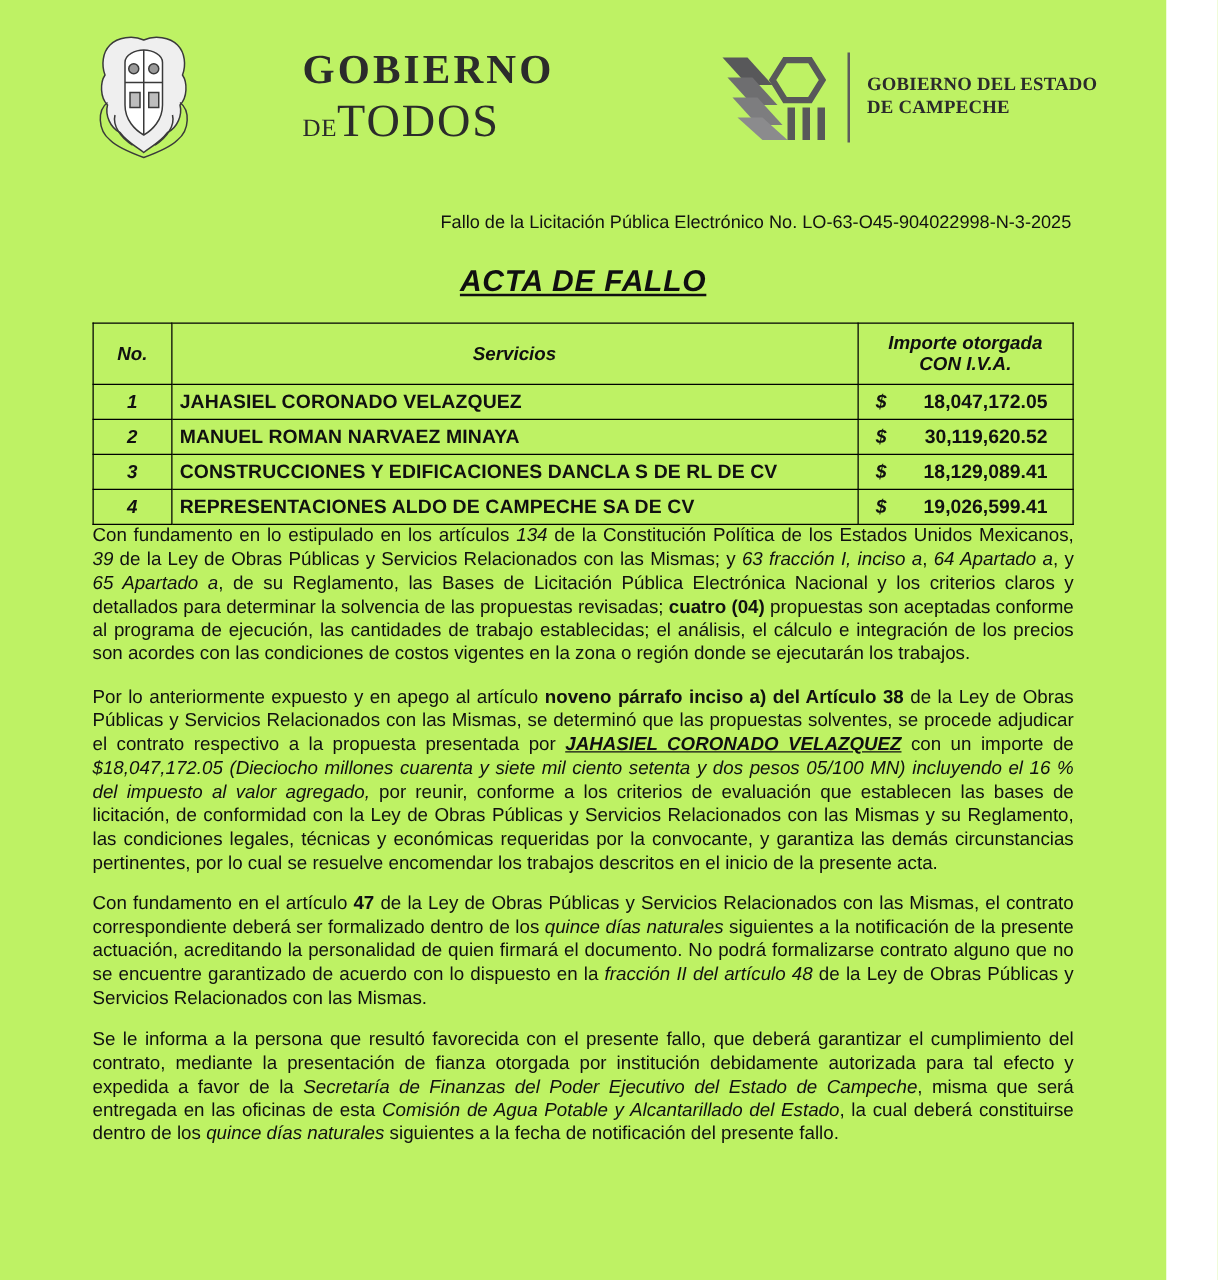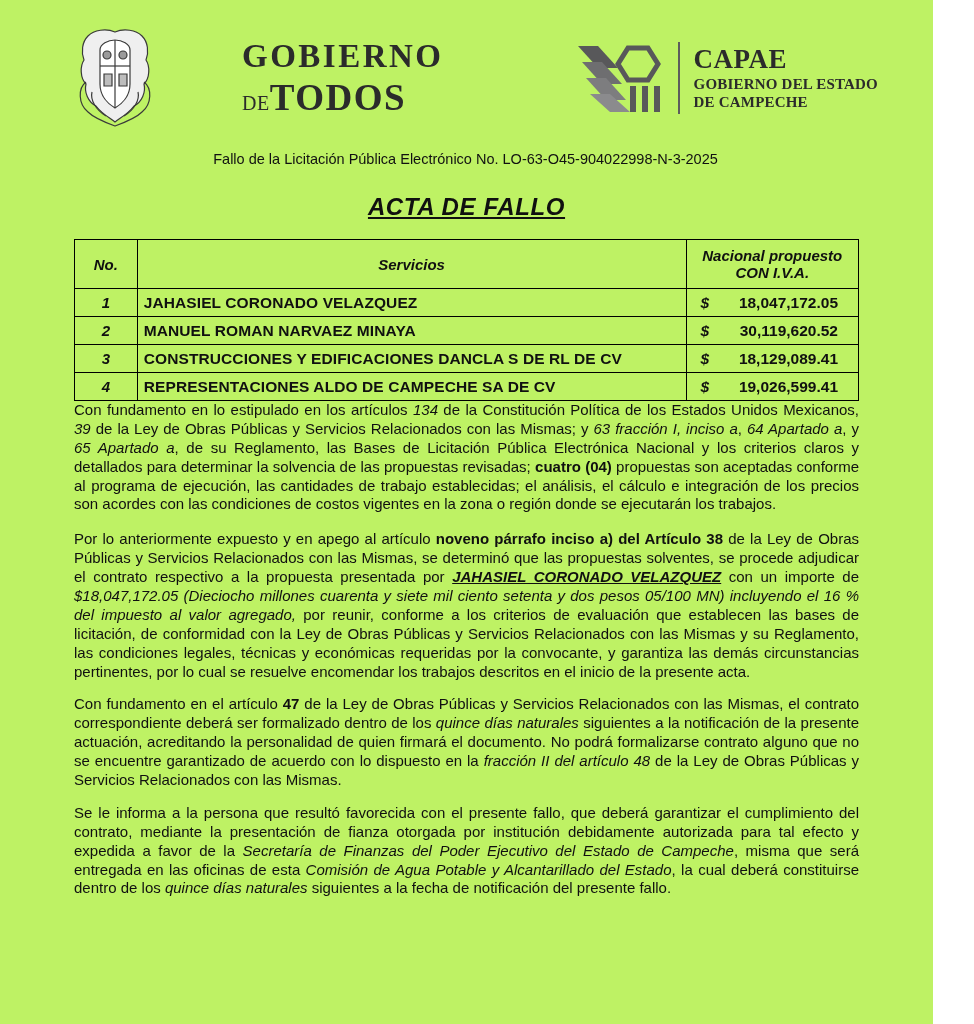--- a/index.html
+++ b/index.html
@@ -52,21 +52,21 @@
     letter-spacing: 2.5px;
   }
   .gob-line2 {
     font-family: "Liberation Serif", serif;
     font-size: 20px;
     letter-spacing: 0.5px;
     margin-top: 6px;
   }
   .gob-line2 .big {
     font-size: 37px;
-    font-weight: bold;
+    font-weight: normal;
     letter-spacing: 1.5px;
   }
 
   .capae-wrap {
     flex: 0 0 auto;
     margin-left: 128px;
     display: flex;
     align-items: center;
   }
   .capae-mark {
@@ -96,24 +96,24 @@
     font-weight: bold;
     letter-spacing: 0.2px;
   }
 
   
   .doc {
     padding: 0 66px 30px 66px;
     box-sizing: border-box;
   }
   .fallo-line {
-    text-align: center;
+    text-align: right;
     font-size: 14.5px;
     color: #111;
-    margin-top: 17px;
+    margin-top: 36px;
     padding-right: 2px;
   }
   .acta-title {
     text-align: center;
     font-weight: bold;
     font-style: italic;
     font-size: 24px;
     letter-spacing: 0.6px;
     text-decoration: underline;
     margin-top: 26px;
@@ -233,21 +233,20 @@
           </g>
           <g fill="#58585a">
             <rect x="58" y="48" width="6" height="26"></rect>
             <rect x="70" y="48" width="6" height="26"></rect>
             <rect x="82" y="48" width="6" height="26"></rect>
           </g>
         </svg>
       </div>
       <div class="capae-divider"></div>
       <div class="capae-text">
-        <div class="capae-title">CAPAE</div>
         <div class="capae-sub">GOBIERNO DEL ESTADO</div>
         <div class="capae-sub">DE CAMPECHE</div>
       </div>
     </div>
   </div>
 
   <div class="doc">
 
     <div class="fallo-line">Fallo de la Licitación Pública Electrónico No. LO-63-O45-904022998-N-3-2025</div>
 
@@ -257,21 +256,21 @@
       <colgroup>
         <col class="col-no">
           <col class="col-name">
           <col class="col-amt">
       </colgroup>
       <thead>
         <tr>
           <th>No.</th>
           <th>Servicios</th>
           <th class="th-amt">
-            <div>Nacional propuesto</div>
+            <div>Importe otorgada</div>
             <div>CON I.V.A.</div>
           </th>
         </tr>
       </thead>
       <tbody>
         <tr>
           <td class="cell-no">1</td>
           <td class="cell-name">JAHASIEL CORONADO VELAZQUEZ</td>
           <td class="cell-amt">
             <div class="amt-inner">

